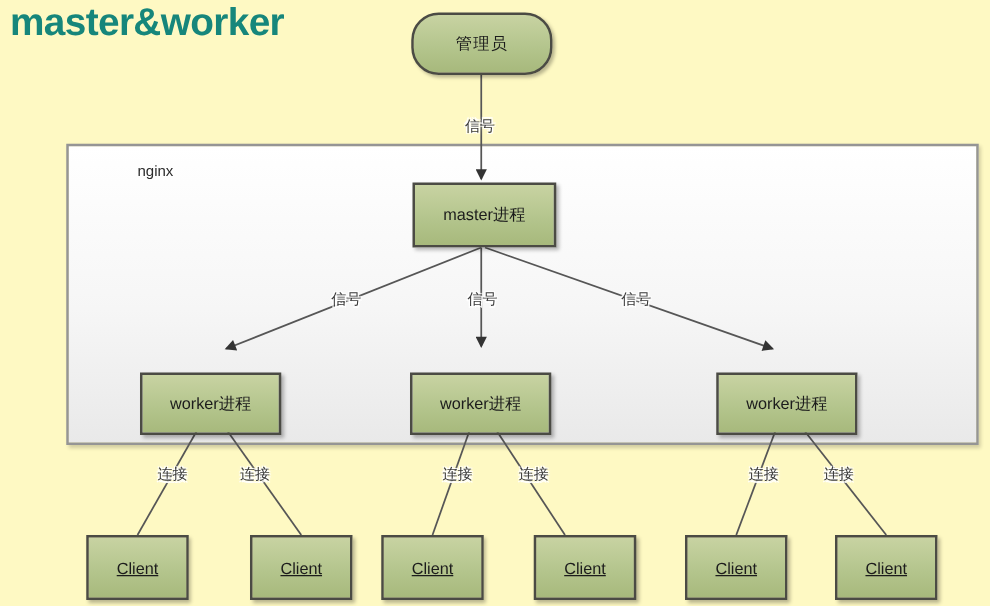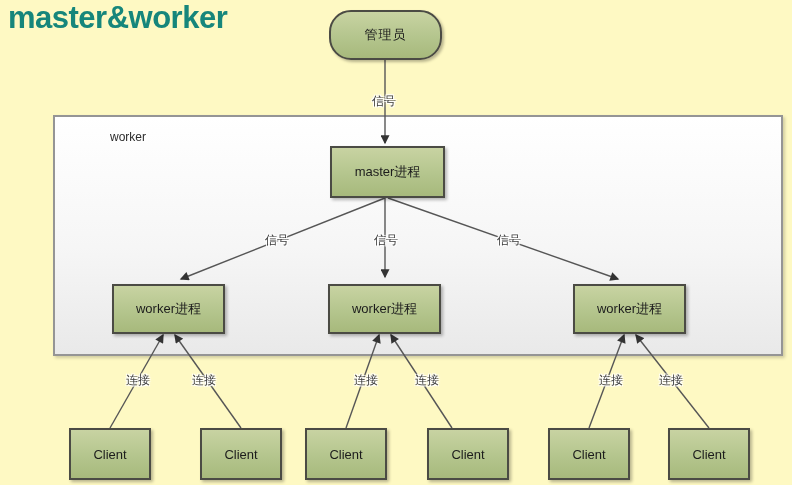--- a/index.html
+++ b/index.html
@@ -64,41 +64,41 @@
     border: 2px solid #4b4b44;
     box-shadow: 2px 2px 3px rgba(0,0,0,0.28);
     font-size: 13px;
     color: #1c1c1c;
     text-align: center;
     white-space: nowrap;
   }
   .node.cjk { letter-spacing: 1px; }
   .node-admin  { left: 329px; top: 10px;  width: 113px; height: 50px; border-radius: 22px; }
   .node-master { left: 330px; top: 146px; width: 115px; height: 52px; text-align: right; }
-  .node-worker { top: 284px; width: 113px; height: 50px; }
+  .node-worker { top: 298px; width: 113px; height: 50px; }
   .node-worker.w1 { left: 112px; }
   .node-worker.w2 { left: 328px; }
   .node-worker.w3 { left: 573px; }
-  .node-client { top: 428px; width: 82px; height: 52px; }
+  .node-client { top: 428px; width: 82px; height: 52px; text-decoration: underline; }
   .node-client.c1 { left: 69px; }
   .node-client.c2 { left: 200px; }
   .node-client.c3 { left: 305px; }
   .node-client.c4 { left: 427px; }
   .node-client.c5 { left: 548px; }
   .node-client.c6 { left: 668px; }
 </style>
 </head>
 <body>
 
 <div id="canvas">
 
   <div class="page-title">master&amp;worker</div>
 
   <div class="nginx-container">
-    <span class="container-label">worker</span>
+    <span class="container-label">nginx</span>
   </div>
 
   <svg class="edges" viewBox="0 0 792 485" xmlns="http://www.w3.org/2000/svg">
     <defs>
       <marker id="arrow" viewBox="0 0 10 10" refX="8.5" refY="5" markerWidth="10" markerHeight="9" orient="auto" markerUnits="userSpaceOnUse">
         <path d="M0,0 L10,5 L0,10 Z" fill="#333333"></path>
       </marker>
     </defs>
     <line x1="385" y1="60" x2="385" y2="143" marker-end="url(#arrow)"></line>
     <line x1="385" y1="198" x2="181" y2="279" marker-end="url(#arrow)"></line>

